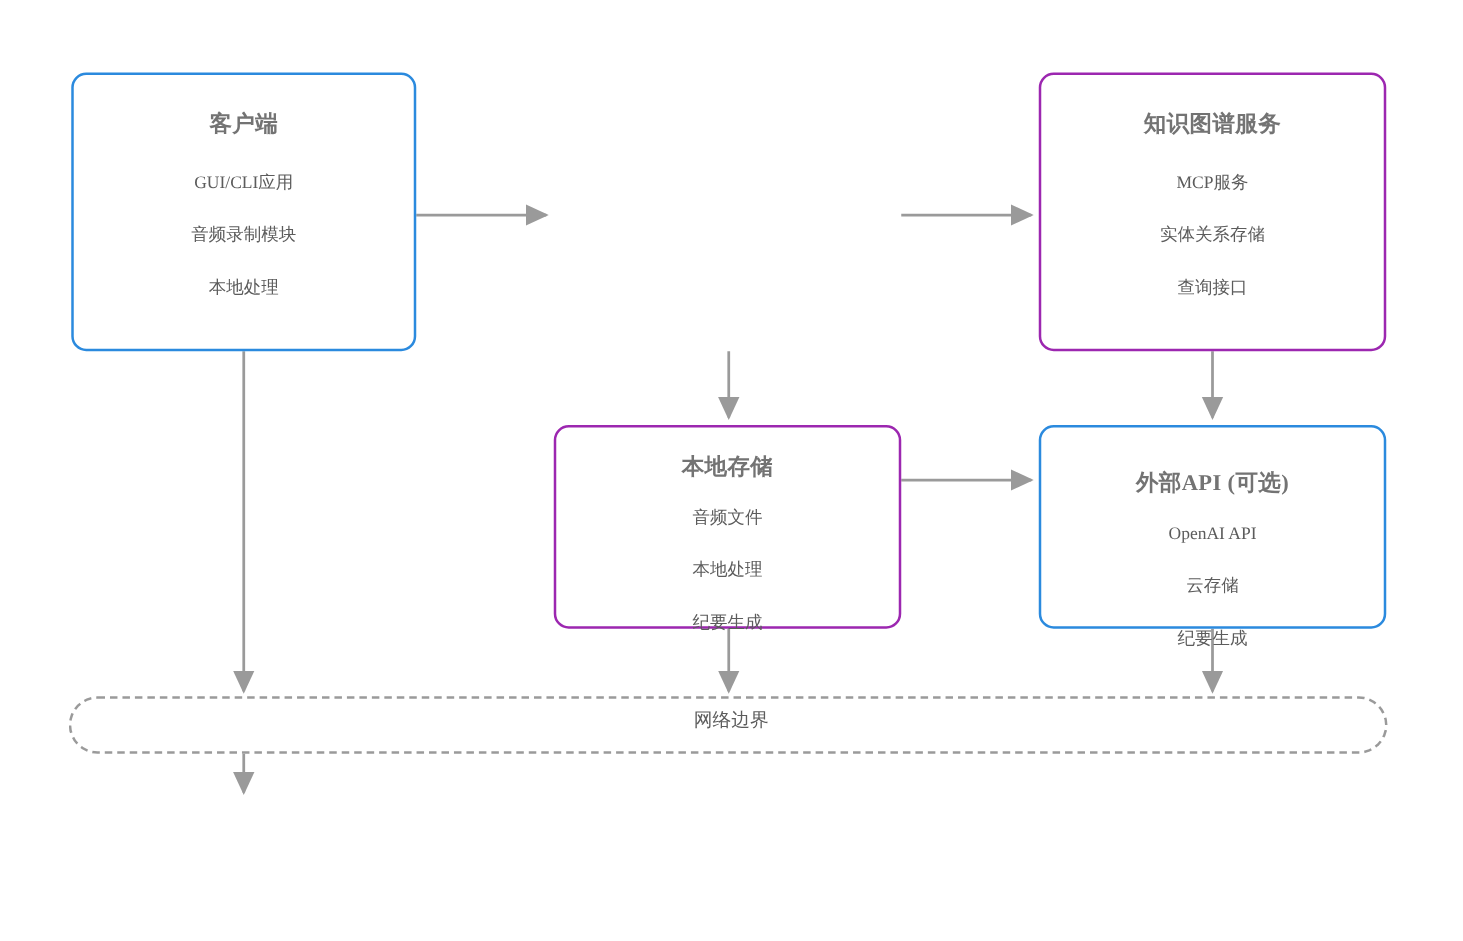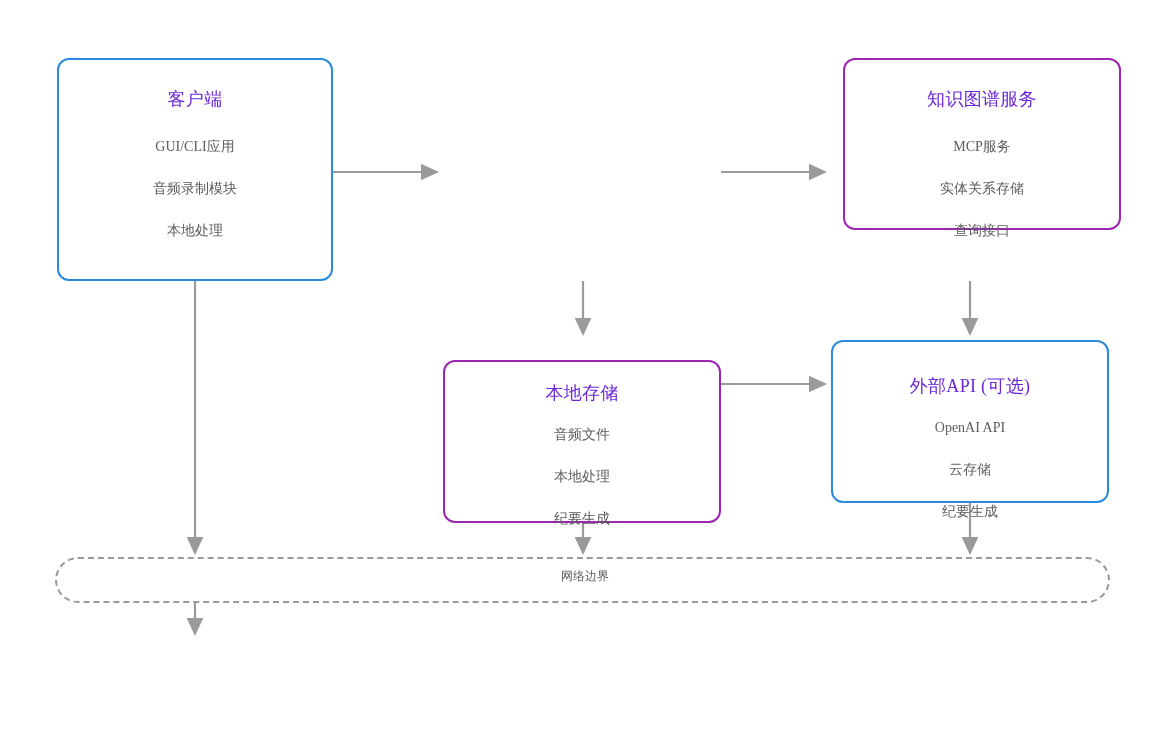--- a/index.html
+++ b/index.html
@@ -34,38 +34,38 @@
     border-style: solid;
     border-width: 2px;
     border-radius: 12px;
     display: flex;
     flex-direction: column;
     align-items: center;
     justify-content: flex-start;
     z-index: 2;
   }
   .node-title {
-    font-weight: normal;
+    font-weight: bold;
     font-size: 18px;
-    color: #6d28d9;
+    color: #737373;
     letter-spacing: 0.3px;
     line-height: 1;
     white-space: nowrap;
   }
   .node-line {
     font-size: 14px;
     color: #5c5c5c;
     line-height: 1;
     white-space: nowrap;
   }
   
   #node-client      { left: 57px;  top: 58px;  width: 276px; height: 223px; border-color: #2b8ade; padding-top: 30px; }
   #node-local-compute { left: 443px; top: 58px;  width: 278px; height: 223px; border-color: #ef8f1e; padding-top: 30px; }
-  #node-kg-service  { left: 831px; top: 58px;  width: 278px; height: 172px; border-color: #9c27b0; padding-top: 30px; margin-left: 12px; }
-  #node-local-storage { left: 443px; top: 360px; width: 278px; height: 163px; border-color: #9c27b0; padding-top: 22px; }
+  #node-kg-service  { left: 831px; top: 58px;  width: 278px; height: 223px; border-color: #9c27b0; padding-top: 30px; }
+  #node-local-storage { left: 443px; top: 340px; width: 278px; height: 163px; border-color: #9c27b0; padding-top: 22px; }
   #node-external-api { left: 831px; top: 340px; width: 278px; height: 163px; border-color: #2b8ade; padding-top: 35px; }
   #node-microphone  { left: 57px;  top: 638px; width: 276px; height: 85px;  border-color: #8c8c8c; justify-content: center; padding-top: 0; }
 
   #node-client .node-title,
   #node-local-compute .node-title,
   #node-kg-service .node-title { margin-bottom: 32px; }
   #node-local-storage .node-title,
   #node-external-api .node-title { margin-bottom: 26px; }
 
   #node-client .node-line,
@@ -87,21 +87,21 @@
     border-radius: 23px;
     background: transparent;
     z-index: 1;
   }
   #network-boundary-label {
     position: absolute;
     left: 0;
     top: 570px;
     width: 1170px;
     text-align: center;
-    font-size: 12px;
+    font-size: 15px;
     color: #5c5c5c;
     z-index: 3;
     line-height: 1;
   }
 </style>
 </head>
 <body>
 
 <div id="canvas">
 

